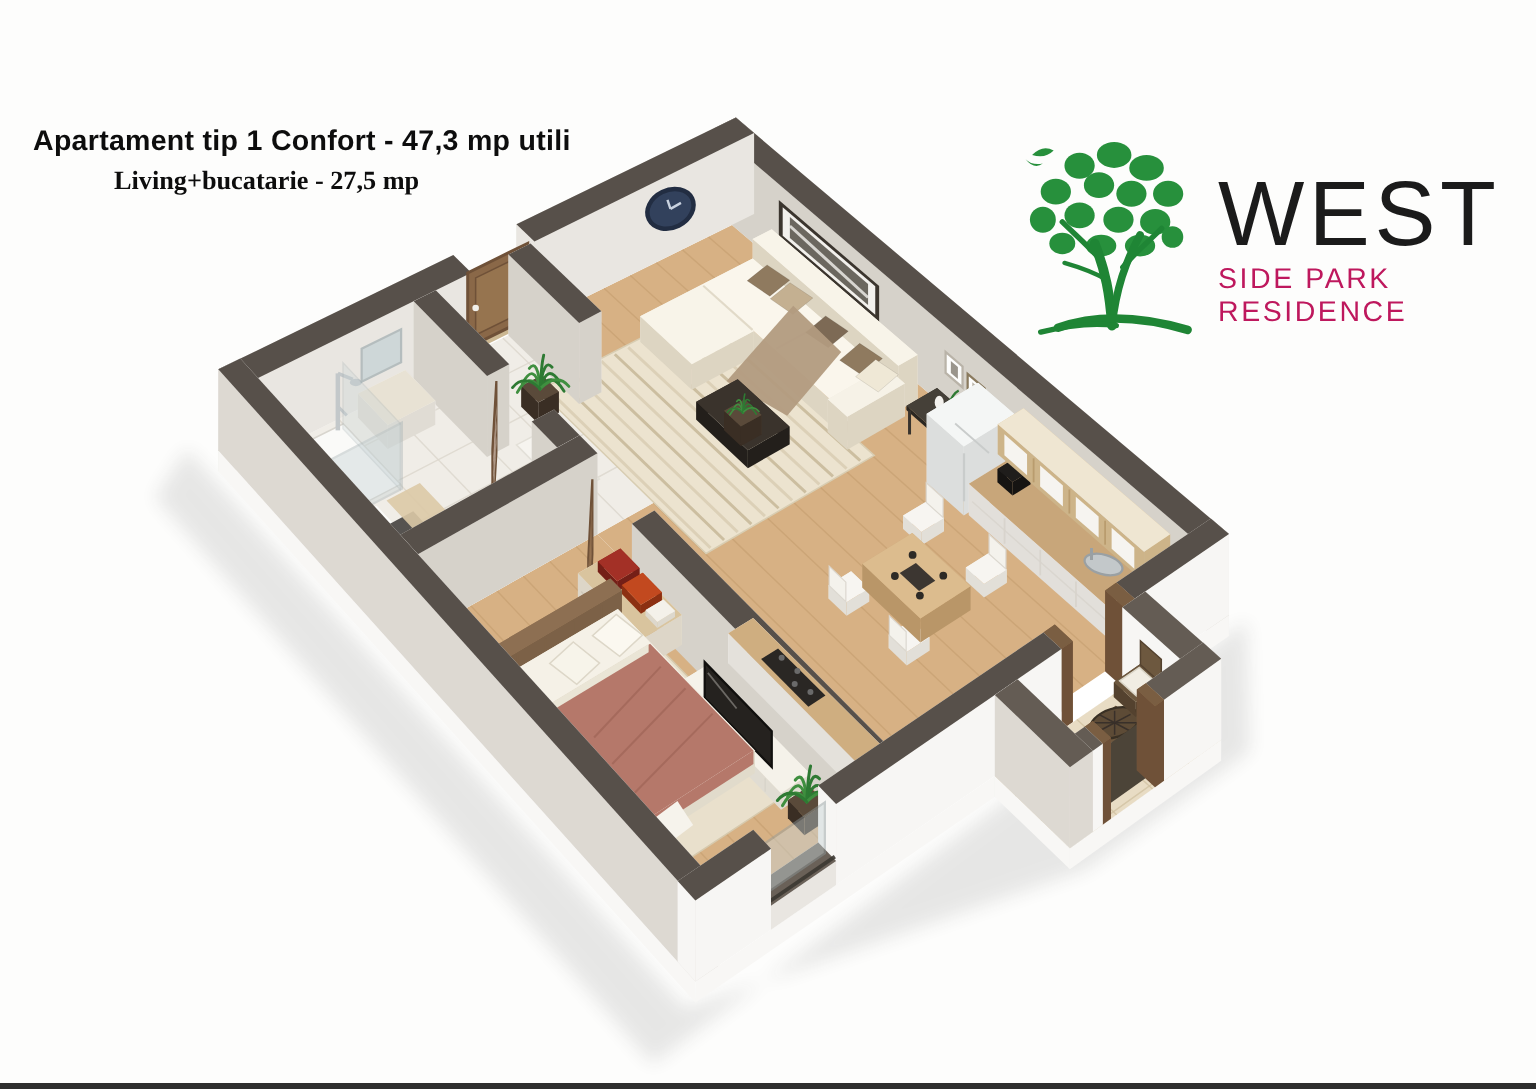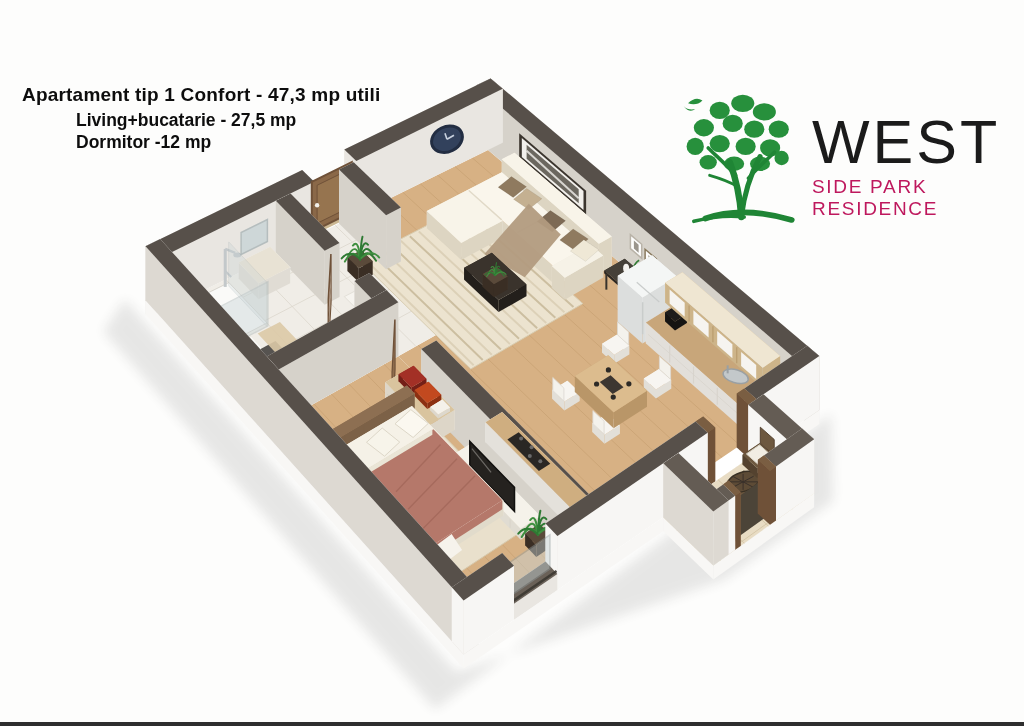--- a/index.html
+++ b/index.html
@@ -1,21 +1,21 @@
 <!DOCTYPE html>
 <html><head>
 <meta charset="utf-8">
 <style>
   html,body{margin:0;padding:0;background:#ffffff;}
   .canvas{position:relative;width:1024px;height:726px;background:#fdfdfc;overflow:hidden;
           font-family:"Liberation Sans",sans-serif;padding-left:18px;}
   #plan{position:absolute;left:0;top:0;}
   .info{position:absolute;left:22px;top:84px;color:#0d0d0d;z-index:3;}
   .info .title{font-size:19px;font-weight:700;letter-spacing:.2px;}
-  .info ul{list-style:none;margin:3px 0 0 54px;padding:0;}
+  .info ul{list-style:none;margin:3px 0 0 54px;padding:0;font-family:Liberation Serif, serif;}
   .info li{font-size:17.5px;font-weight:700;line-height:22.4px;}
   .logo{position:absolute;left:662px;top:86px;display:flex;align-items:flex-start;z-index:3;}
   .logo svg{width:150px;height:144px;flex:0 0 auto;}
   .logo .lt{margin-left:0px;margin-top:28px;}
   .logo .name{font-size:61px;line-height:.95;letter-spacing:3px;color:#1b1b1b;font-weight:400;}
   .logo .sub{font-size:19px;letter-spacing:1.7px;color:#be185d;margin-top:4px;font-weight:400;}
   .strip{position:absolute;left:0;right:0;bottom:0;height:4px;background:#2e2e2e;z-index:4;}
 </style>
 </head>
 <body>
@@ -553,21 +553,20 @@
         <polygon points="713.3,565.5 663.2,517.3 663.2,463.3 713.3,511.5" fill="#ddd9d2"></polygon>
         <polygon points="728.6,554.5 713.3,565.5 713.3,511.5 728.6,500.5" fill="#ddd9d2"></polygon>
         <polygon points="678.4,452.9 728.6,500.5 713.3,511.5 663.2,463.3" fill="#645c54"></polygon>
       </g>
     </svg>
 
   <div class="info">
     <div class="title">Apartament tip 1 Confort - 47,3 mp utili</div>
     <ul>
       <li>Living+bucatarie - 27,5 mp</li>
-      <li>Dormitor -12 mp</li>
     </ul>
   </div>
 
   <div class="logo">
     <svg viewBox="0 0 100 100">
       <g fill="#27903c">
         <ellipse cx="54" cy="12" rx="8" ry="6"></ellipse>
           <ellipse cx="38" cy="17" rx="7" ry="6"></ellipse>
         <ellipse cx="69" cy="18" rx="8" ry="6"></ellipse>
           <ellipse cx="27" cy="29" rx="7" ry="6"></ellipse>

